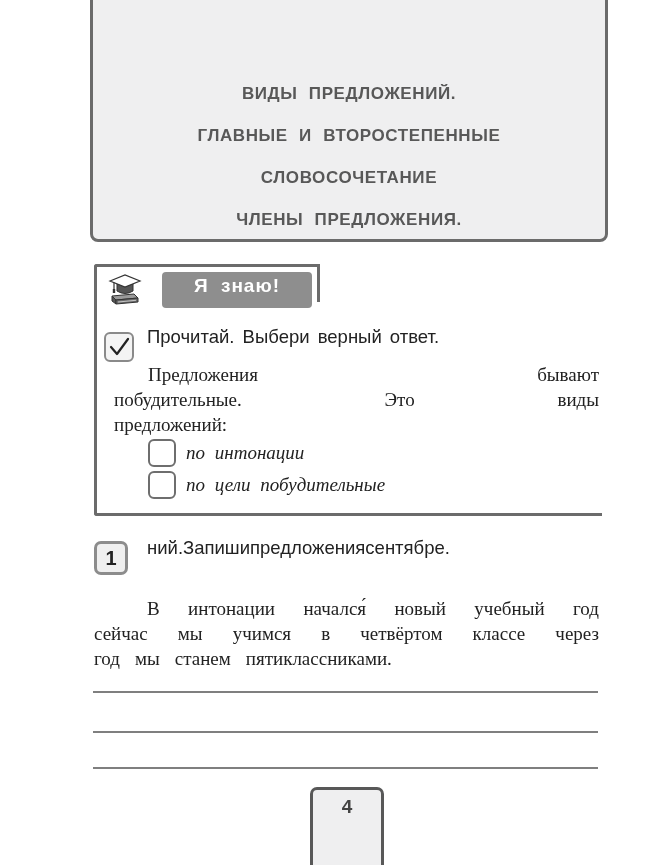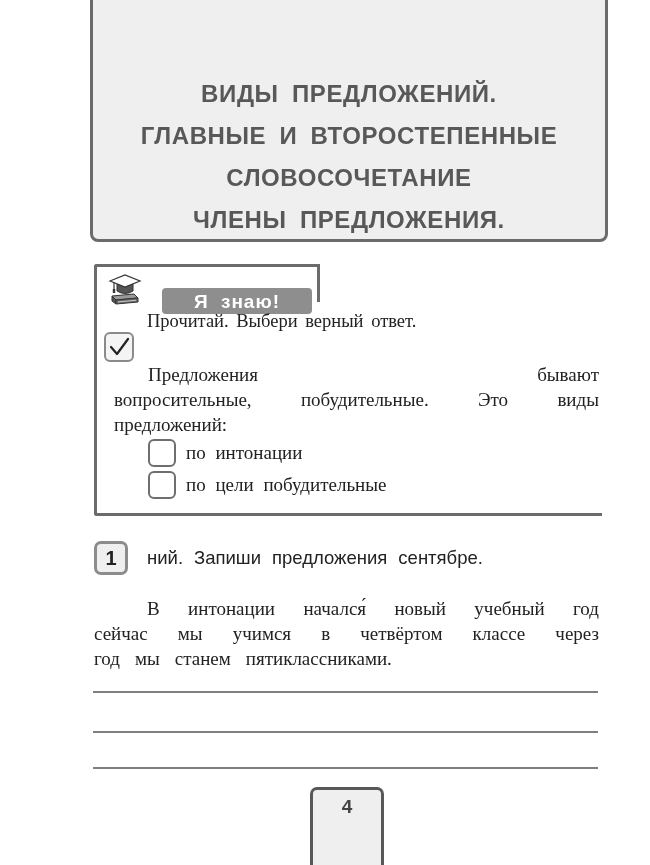--- a/index.html
+++ b/index.html
@@ -6,53 +6,53 @@
   body {
     width: 650px; height: 865px; background: #ffffff; position: relative; overflow: hidden;
     font-family: "Liberation Sans", sans-serif; color: #2b2b2b;
   }
   .title-box {
     position: absolute; left: 90px; top: -10px; width: 512px; height: 246px;
     background: #efeff0; border: 3px solid #6b6b6b; border-radius: 8px; box-sizing: content-box;
   }
   .title-text {
     position: absolute; left: 0; right: 0; top: 80px;
-    text-align: center; font-weight: bold; font-size: 24px; line-height: 42px;
+    text-align: center; font-weight: bold; font-size: 17px; line-height: 42px;
     color: #585858; letter-spacing: 0.6px; word-spacing: 6px;
   }
   .title-text div { white-space: nowrap; }
 
   .know-frame {
     position: absolute; left: 94px; top: 264px; width: 508px; height: 252px;
   }
   .know-frame .top-border { position: absolute; left: 0; top: 0; width: 226px; height: 3px; background: #6b6b6b; border-top-left-radius: 6px; }
   .know-frame .right-tick { position: absolute; left: 223px; top: 0; width: 3px; height: 38px; background: #6b6b6b; border-top-right-radius: 4px; }
   .know-frame .left-border { position: absolute; left: 0; top: 0; width: 3px; height: 252px; background: #6b6b6b; border-top-left-radius: 6px; border-bottom-left-radius: 6px; }
   .know-frame .bottom-border { position: absolute; left: 0; top: 249px; width: 508px; height: 3px; background: #6b6b6b; border-bottom-left-radius: 6px; }
 
   .cap-icon { position: absolute; left: 14px; top: 8px; width: 34px; height: 34px; }
   .know-badge {
-    position: absolute; left: 68px; top: 24px; width: 150px; height: 26px;
+    position: absolute; left: 68px; top: 8px; width: 150px; height: 36px;
     background: #8e8e8e; border-radius: 4px; color: #ffffff; font-weight: bold;
     font-size: 19px; line-height: 28px; text-align: center; letter-spacing: 1px; word-spacing: 6px;
   }
 
   .check-box {
     position: absolute; left: 104px; top: 332px; width: 26px; height: 26px;
     border: 2.5px solid #8a8a8a; border-radius: 6px; background: #f4f4f4;
   }
   .instr { position: absolute; font-size: 18.5px; line-height: 22px; color: #222; white-space: nowrap; word-spacing: 3px; }
   .serif-para {
     position: absolute; left: 115px; width: 484px;
     font-family: "Liberation Serif", serif; font-size: 19px; line-height: 25px; color: #222;
     text-align: justify; text-align-last: left;
   }
   .opt { position: absolute; left: 148px; height: 28px; }
   .opt .box { position: absolute; left: 0; top: 0; width: 24px; height: 24px; border: 2.5px solid #6e6e6e; border-radius: 6px; background: #fff; }
-  .opt .label { position: absolute; left: 38px; top: 2px; font-family: "Liberation Serif", serif; font-size: 19px; line-height: 24px; white-space: nowrap; word-spacing: 5px; color: #222; }
+  .opt .label { position: absolute; left: 38px; top: 2px; font-family: "Liberation Serif", serif; font-size: 19px; line-height: 24px; white-space: nowrap; word-spacing: 5px; color: #222; font-style: italic; }
 
   .num-badge {
     position: absolute; left: 94px; top: 541px; width: 28px; height: 28px;
     border: 3px solid #8c8c8c; border-radius: 7px; background: #efefef;
     font-weight: bold; font-size: 20px; line-height: 28px; text-align: center; color: #222;
   }
 
   .write-line { position: absolute; left: 93px; width: 505px; background: #7f7f7f; }
 
   .page-tab {
@@ -98,29 +98,28 @@
 
   <div class="know-badge">Я знаю!</div>
 </div>
 
 <div class="check-box">
   <svg viewBox="0 0 26 26" width="26" height="26" style="position:absolute;left:0;top:0;">
     <path d="M5 13 L11 20 L22 5" fill="none" stroke="#222" stroke-width="2.2" stroke-linecap="round" stroke-linejoin="round"></path>
   </svg>
 </div>
 
-<div class="instr" style="left:147px; top:310px;font-family:Liberation Serif, serif;">Прочитай. Выбери верный ответ.</div>
+<div class="instr" style="left:147px; top:326px;">Прочитай. Выбери верный ответ.</div>
 
 <div class="serif-para" style="left:114px; top:362px; width:485px;">
   <div class="just" style="padding-left:34px;">
     <span>Предложения</span>
     <span>бывают</span>
   </div>
   <div class="just">
-    <span>вопросительные,</span>
     <span>побудительные.</span>
     <span>Это</span>
     <span>виды</span>
   </div>
   <div>
     <span>предложений:</span>
   </div>
 </div>
 
 <div class="opt" style="top:439px;">
@@ -128,21 +127,21 @@
   <div class="label">по интонации</div>
 </div>
 <div class="opt" style="top:471px;">
   <div class="box"></div>
   <div class="label">по цели побудительные</div>
 </div>
 
 <div class="num-badge">1</div>
 
 <div class="instr" style="left:147px; top:537px; width:452px;">
-  <div style="display:flex; gap:11px;margin-top:10px;">
+  <div style="display:flex; ">
     <span>ний.</span>
     <span>Запиши</span>
     <span>предложения</span>
     <span>сентябре.</span>
   </div>
 </div>
 
 <div class="serif-para" style="left:94px; top:596px; width:505px;">
   <div class="just" style="padding-left:53px;">
     <span>В</span>

